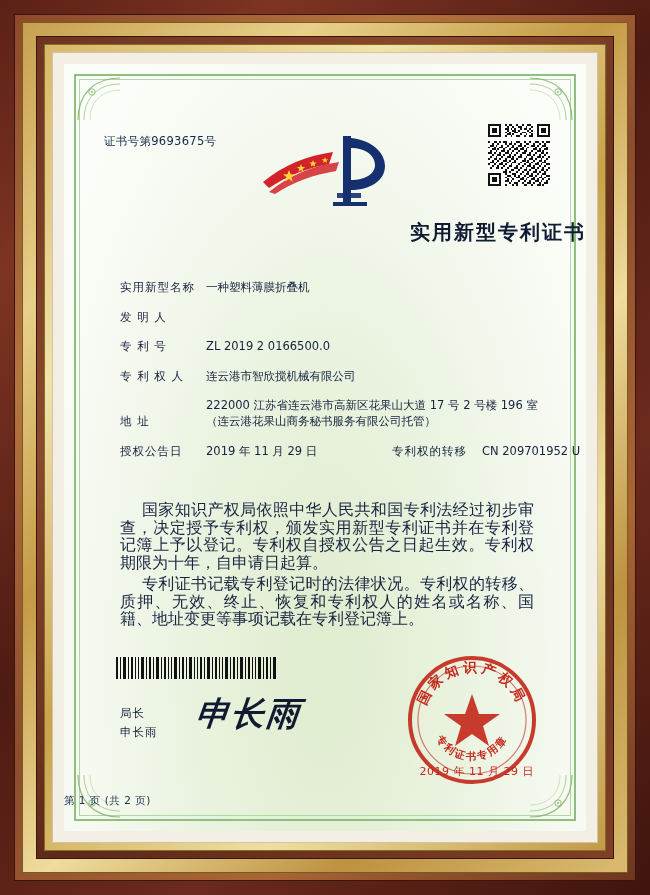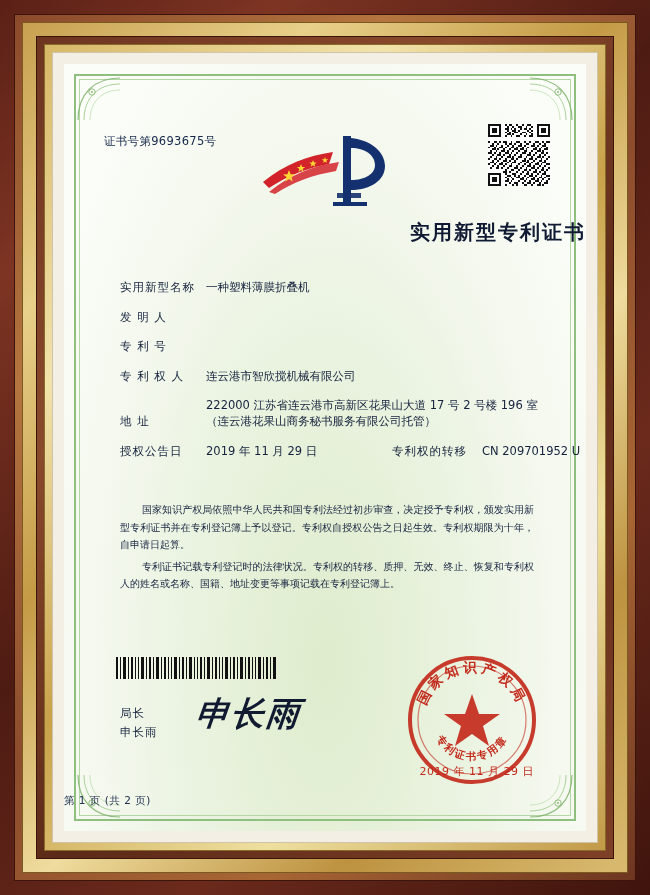--- a/index.html
+++ b/index.html
@@ -173,21 +173,21 @@
     white-space: nowrap;
   }
 
   
   .paras {
     position: absolute;
     left: 56px;
     top: 437px;
     width: 414px;
     font-family: "DejaVu Sans", sans-serif;
-    font-size: 10px;
+    font-size: 16px;
     line-height: 17.5px;
     color: #17243f;
     text-align: justify;
   }
   .paras p {
     margin: 0 0 4px 0;
     text-indent: 22px;
   }
 
   
@@ -601,20 +601,21 @@
         <div class="flabel">实用新型名称</div>
         <div class="fvalue">一种塑料薄膜折叠机</div>
       </div>
 
       <div class="frow">
         <div class="flabel">发 明 人</div>
       </div>
 
       <div class="frow">
         <div class="flabel">专 利 号</div>
+        <div class="fvalue">ZL 2019 2 0166500.0</div>
       </div>
 
 
       <div class="frow">
         <div class="flabel">专 利 权 人</div>
         <div class="fvalue">连云港市智欣搅机械有限公司</div>
       </div>
 
       <div class="frow">
         <div class="flabel">地 址</div>

